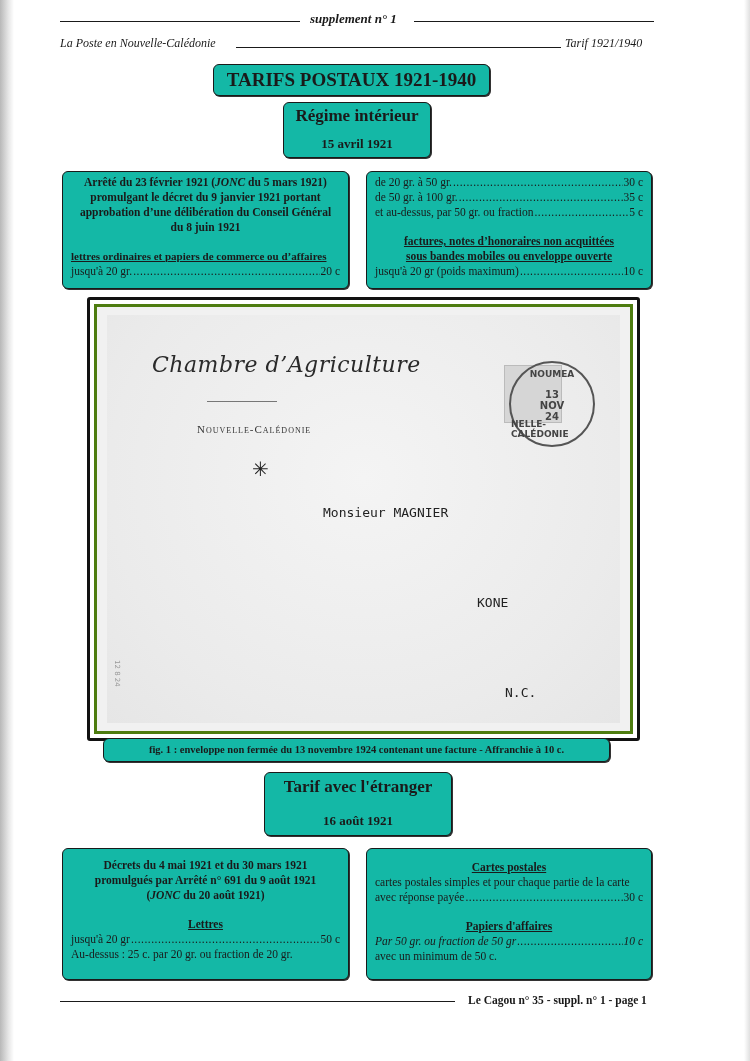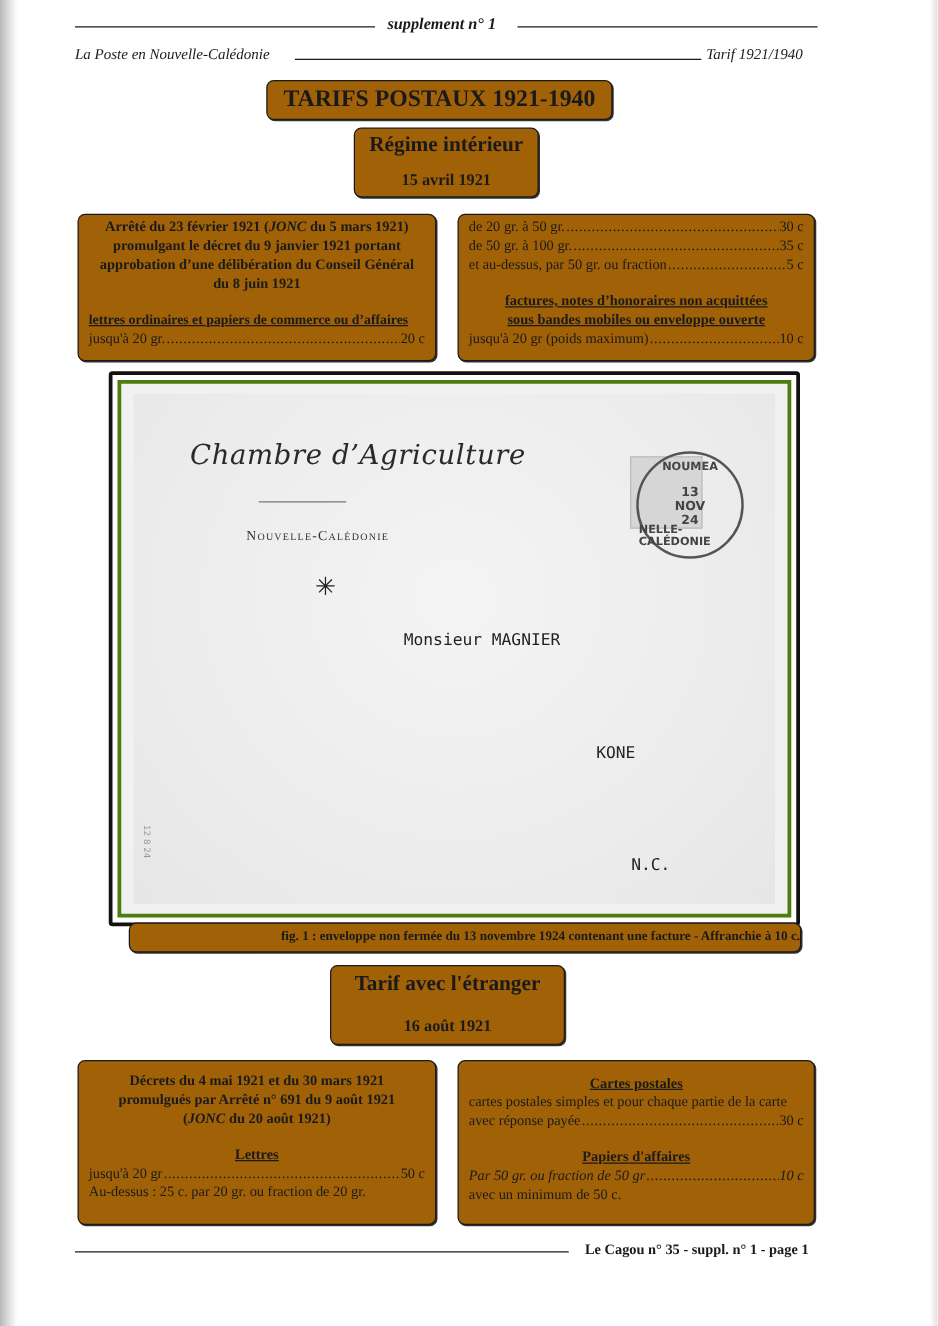--- a/index.html
+++ b/index.html
@@ -19,21 +19,21 @@
   .rule { position: absolute; height: 1px; background: #1a1a1a; }
   .hdr-top {
     position: absolute; top: 11px; left: 310px;
     font-style: italic; font-weight: bold; font-size: 13px;
   }
   .hdr-left { position: absolute; top: 36px; left: 60px; font-style: italic; font-size: 12px; }
   .hdr-right { position: absolute; top: 36px; left: 565px; font-style: italic; font-size: 12px; }
 
   .box {
     position: absolute; border: 1.5px solid #1a1a1a; border-radius: 6px;
-    box-shadow: 1px 1px 0 #333; background: #a16207;
+    box-shadow: 1px 1px 0 #333; background: #14b8a6;
   }
   .title-main {
     left: 213px; top: 64px; width: 275px; height: 30px;
     font-weight: bold; font-size: 19px; text-align: center; line-height: 30px;
   }
   .title-sub {
     left: 283px; top: 102px; width: 146px; height: 54px; text-align: center;
   }
   .title-sub .t1 { font-weight: bold; font-size: 17px; margin-top: 3px; }
   .title-sub .t2 { font-weight: bold; font-size: 13px; margin-top: 10px; }
@@ -98,21 +98,21 @@
   .addr-name { left: 216px; top: 190px; }
   .addr-city { left: 370px; top: 280px; }
   .addr-country { left: 398px; top: 370px; }
   .vert-code {
     position: absolute; left: 6px; top: 345px; font-size: 7px; color: #999;
     writing-mode: vertical-rl; font-family: "DejaVu Sans", sans-serif;
   }
 
   .caption {
     left: 103px; top: 738px; width: 505px; height: 22px;
-    font-weight: bold; font-size: 10.5px; text-align: right; line-height: 22px; padding-left: 31px;
+    font-weight: bold; font-size: 10.5px; text-align: center; line-height: 22px;
   }
   .title-etr {
     left: 264px; top: 772px; width: 186px; height: 62px; text-align: center;
   }
   .title-etr .t1 { font-weight: bold; font-size: 17px; margin-top: 4px; }
   .title-etr .t2 { font-weight: bold; font-size: 13px; margin-top: 16px; }
 
   .p3 { left: 62px; top: 848px; width: 287px; height: 132px; }
   .p4 { left: 366px; top: 848px; width: 286px; height: 132px; }
   .italic { font-style: italic; }

